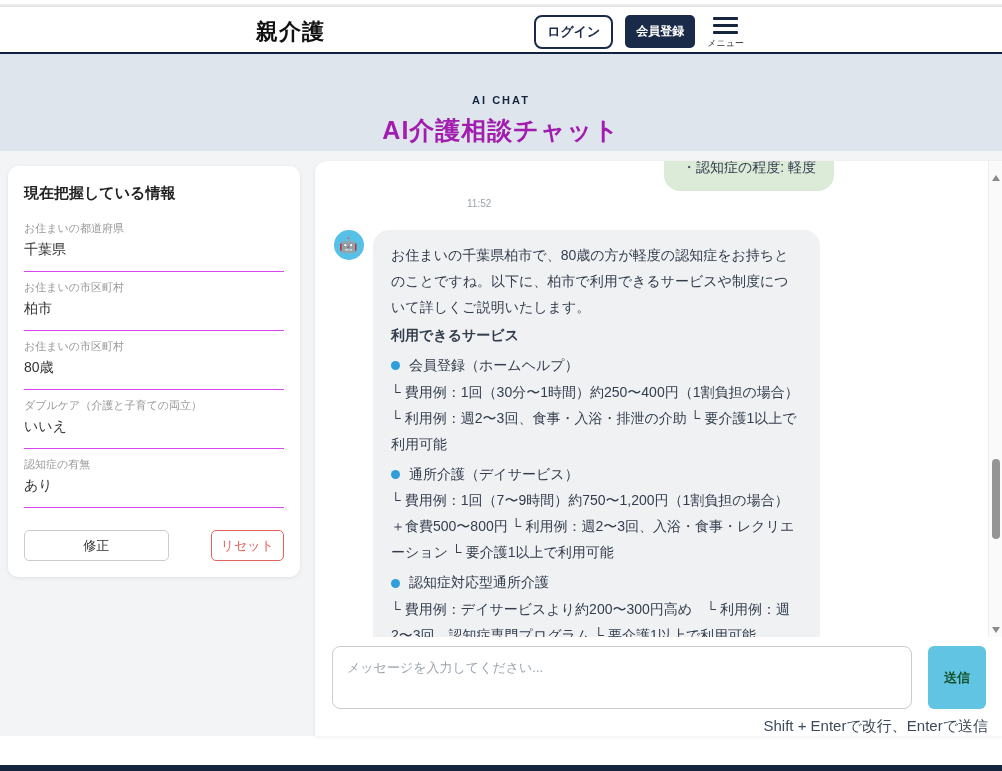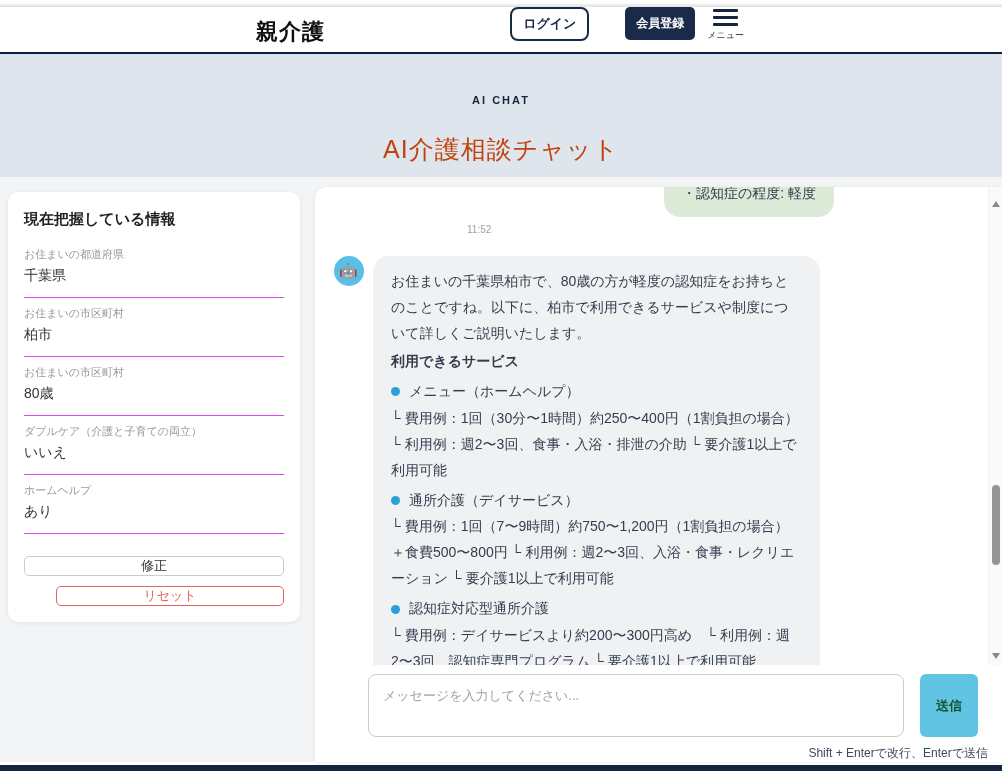--- a/index.html
+++ b/index.html
@@ -6,42 +6,42 @@
   html,body { width:1002px; height:771px; }
   body {
     font-family: "Liberation Sans", "DejaVu Sans", sans-serif;
     background:#fff; color:#222; overflow:hidden; position:relative;
   }
   
   .top-strip { height:5px; background:#ececec; border-top:2px solid #fff; border-bottom:1px solid #e0e0e0; margin-top:2px; }
   
   .header { position:relative; height:47px; background:#fff; border-bottom:2px solid #0e2240; }
   .logo { position:absolute; left:256px; top:10px; font-size:22px; font-weight:bold; color:#111; letter-spacing:1px; }
-  .header-actions { position:absolute; right:258px; top:0; display:flex; align-items:flex-start; gap:12px; }
+  .header-actions { position:absolute; right:258px; top:8px; display:flex; align-items:flex-start; gap:12px; }
   .btn-login { border:2px solid #1a2b4a; background:#fff; color:#1a2b4a; font-weight:bold; font-size:13px; padding:6px 11px; border-radius:8px; cursor:pointer; font-family:inherit; }
-  .btn-register { border:none; background:#1a2b4a; color:#fff; font-weight:bold; font-size:12px; padding:8px 11px; border-radius:5px; cursor:pointer; font-family:inherit;margin-left:24px; }
+  .btn-register { border:none; background:#1a2b4a; color:#fff; font-weight:bold; font-size:12px; padding:8px 11px; border-radius:5px; cursor:pointer; font-family:inherit; }
   .menu-wrap { display:flex; flex-direction:column; align-items:center; margin-top:2px; cursor:pointer; }
   .menu-bars { width:25px; display:flex; flex-direction:column; gap:4px; }
   .menu-bars i { display:block; height:3px; background:#16253e; border-radius:1px; }
   .menu-label { font-size:9px; color:#333; margin-top:3px; }
   
-  .hero { height:123px; background:#dee5ec; text-align:center; padding-top:40px; }
+  .hero { height:97px; background:#dee5ec; text-align:center; padding-top:40px; }
   .hero-eyebrow { font-size:11px; font-weight:bold; letter-spacing:2px; color:#14253c; }
-  .hero-title { font-size:25px; font-weight:normal; color:#c2410c; margin-top:27px; letter-spacing:1px; }
+  .hero-title { font-size:25px; font-weight:bold; color:#a21caf; margin-top:8px; letter-spacing:1px; }
   
   .content { position:relative; height:585px; background:#f3f4f5; display:flex; align-items:flex-start; }
   
   .sidebar-card { width:292px; margin:15px 0 0 8px; background:#fff; border-radius:10px;
     box-shadow:0 1px 4px rgba(0,0,0,0.08); padding:18px 16px 16px 16px; }
   .sidebar-title { font-size:15px; font-weight:bold; color:#222; margin-bottom:10px; }
   .info-item { padding:8px 0 12px 0; border-bottom:1px solid #d946ef; }
   .info-item:last-of-type { border-bottom:1px solid #ececec; }
   .info-label { font-size:11px; color:#999; margin-bottom:5px; }
   .info-value { font-size:14px; color:#333; font-weight:500; }
-  .sidebar-buttons { display:flex; gap:10px; margin-top:22px;flex-direction:column; }
+  .sidebar-buttons { display:flex; gap:10px; margin-top:22px; }
   .btn-edit { flex:2; height:31px; background:#fff; border:1px solid #ccc; border-radius:5px; font-size:13px; color:#333; cursor:pointer; font-family:inherit; }
   .btn-reset { flex:1; height:31px; background:#fff; border:1px solid #e0635c; border-radius:5px; font-size:13px; color:#e0635c; cursor:pointer; font-family:inherit;margin-left:32px; }
   
   .chat-card { flex:1; margin:10px 0 0 15px; background:#fff; border-top-left-radius:12px;
     box-shadow:0 1px 4px rgba(0,0,0,0.07); height:575px; display:flex; flex-direction:column; overflow:hidden; }
   .messages-viewport { position:relative; height:480px; overflow:hidden; }
   .messages-clip { height:582px; overflow:hidden; padding:0 0 0 19px; }
   .messages-col { width:500px; }
   
   .msg-user { display:flex; flex-direction:column; align-items:flex-end; }
@@ -57,27 +57,27 @@
   .bot-heading { font-weight:bold; margin-top:2px; }
   .service-name { margin-top:4px; display:flex; align-items:center; }
   .bullet-dot { width:9px; height:9px; border-radius:50%; background:#2f9ed9; display:inline-block; margin-right:9px; flex:0 0 9px; }
   .service-details { margin-top:1px; }
   
   .scrollbar { position:absolute; top:0; right:0; width:14px; height:480px; background:#fafafa; border-left:1px solid #f0f0f0; }
   .sb-arrow-up { position:absolute; top:14px; left:3px; width:0; height:0; border-left:4px solid transparent; border-right:4px solid transparent; border-bottom:6px solid #8a8a8a; }
   .sb-arrow-down { position:absolute; bottom:8px; left:3px; width:0; height:0; border-left:4px solid transparent; border-right:4px solid transparent; border-top:6px solid #8a8a8a; }
   .sb-thumb { position:absolute; top:298px; left:3px; width:8px; height:80px; background:#949494; border-radius:4px; }
   
-  .input-row { display:flex; gap:16px; padding:9px 24px 0 17px;margin-left:36px; }
+  .input-row { display:flex; gap:16px; padding:9px 16px 0 17px; }
   .chat-textarea { flex:1; height:63px; border:1px solid #ccc; border-radius:8px; resize:none;
     padding:12px 14px; font-size:13px; font-family:inherit; color:#333; outline:none; }
   .chat-textarea::placeholder { color:#9aa3ad; }
   .btn-send { width:58px; height:63px; background:#62c4e3; border:none; border-radius:6px;
     color:#14532d; font-weight:bold; font-size:13px; cursor:pointer; font-family:inherit; }
-  .input-hint { text-align:right; font-size:12px; color:#3d4a5c; margin:8px 14px 0 0; }
+  .input-hint { text-align:right; font-size:15px; color:#3d4a5c; margin:8px 14px 0 0; }
   
   .footer-strip { position:absolute; left:0; bottom:0; width:1002px; height:6px; background:#16253e; }
 </style>
 </head>
 <body>
 
 <div class="top-strip"></div>
 
 <header class="header">
   <div class="logo">親介護</div>
@@ -115,21 +115,21 @@
     </div>
     <div class="info-item">
       <div class="info-label">お住まいの市区町村</div>
       <div class="info-value">80歳</div>
     </div>
     <div class="info-item">
       <div class="info-label">ダブルケア（介護と子育ての両立）</div>
       <div class="info-value">いいえ</div>
     </div>
     <div class="info-item">
-      <div class="info-label">ホームヘルプ</div>
+      <div class="info-label">認知症の有無</div>
       <div class="info-value">あり</div>
     </div>
 
     <div class="sidebar-buttons">
       <button class="btn-edit">修正</button>
       <button class="btn-reset">リセット</button>
     </div>
   </aside>
 
   <section class="chat-card">
@@ -143,21 +143,21 @@
           </div>
 
           <div class="msg-bot">
             <div class="bot-avatar">🤖</div>
             <div class="bubble-bot">
               <div>お住まいの千葉県柏市で、80歳の方が軽度の認知症をお持ちとのことですね。以下に、柏市で利用できるサービスや制度について詳しくご説明いたします。</div>
               <div class="bot-heading">利用できるサービス</div>
 
               <div class="service-name">
                 <span class="bullet-dot"></span>
-                <span>メニュー（ホームヘルプ）</span>
+                <span>会員登録（ホームヘルプ）</span>
               </div>
               <div class="service-details">└ 費用例：1回（30分〜1時間）約250〜400円（1割負担の場合）　└ 利用例：週2〜3回、食事・入浴・排泄の介助 └ 要介護1以上で利用可能</div>
 
               <div class="service-name">
                 <span class="bullet-dot"></span>
                 <span>通所介護（デイサービス）</span>
               </div>
               <div class="service-details">└ 費用例：1回（7〜9時間）約750〜1,200円（1割負担の場合）＋食費500〜800円 └ 利用例：週2〜3回、入浴・食事・レクリエーション └ 要介護1以上で利用可能</div>
 
               <div class="service-name">

